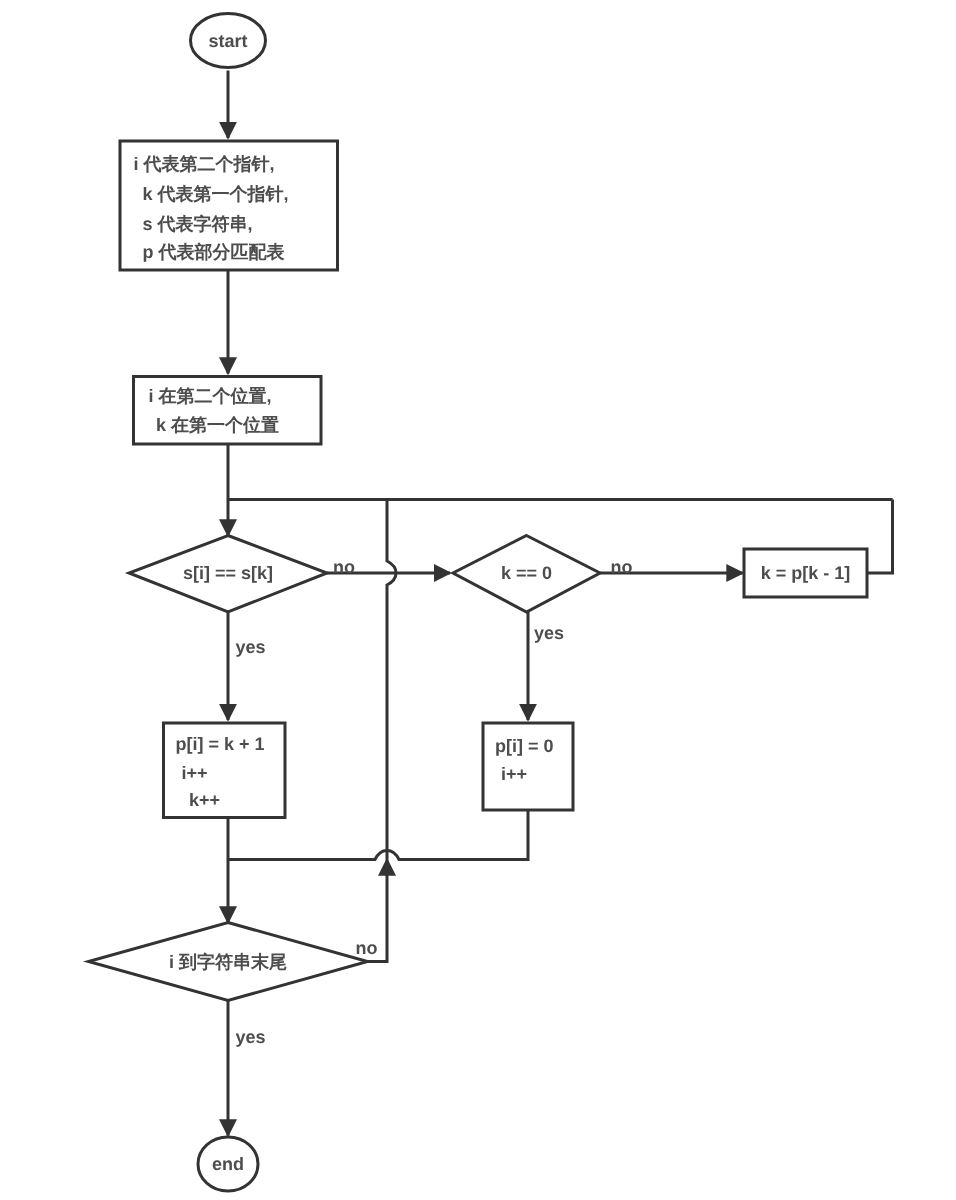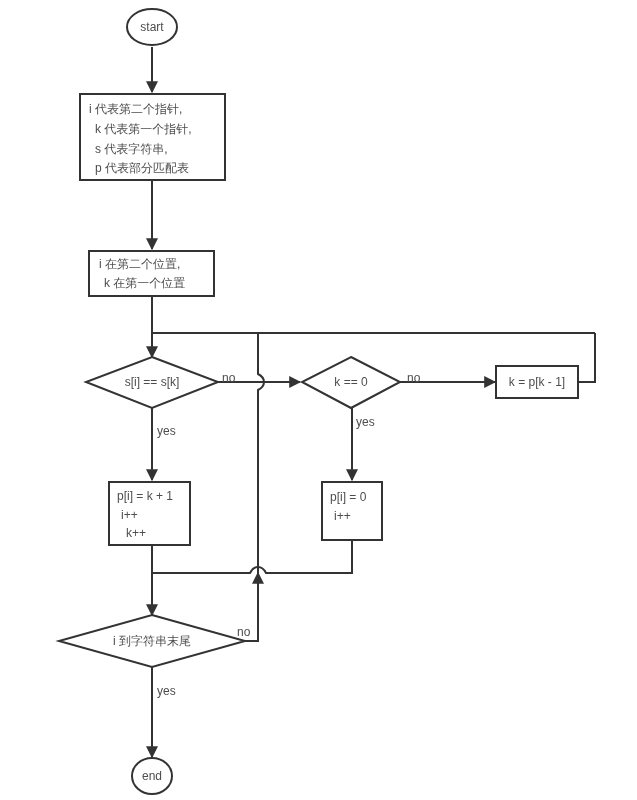--- a/index.html
+++ b/index.html
@@ -10,20 +10,21 @@
   body {
     width: 637px;
     height: 800px;
     font-family: "Liberation Sans", "DejaVu Sans", sans-serif;
     overflow: hidden;
   }
   #flowchart-root {
     position: relative;
     width: 538px;
     height: 800px;
+    font-weight: bold;
   }
   svg#flow-svg {
     position: absolute;
     top: 0;
     left: 0;
     width: 637px;
     height: 800px;
     display: block;
   }
   .node-shape {

